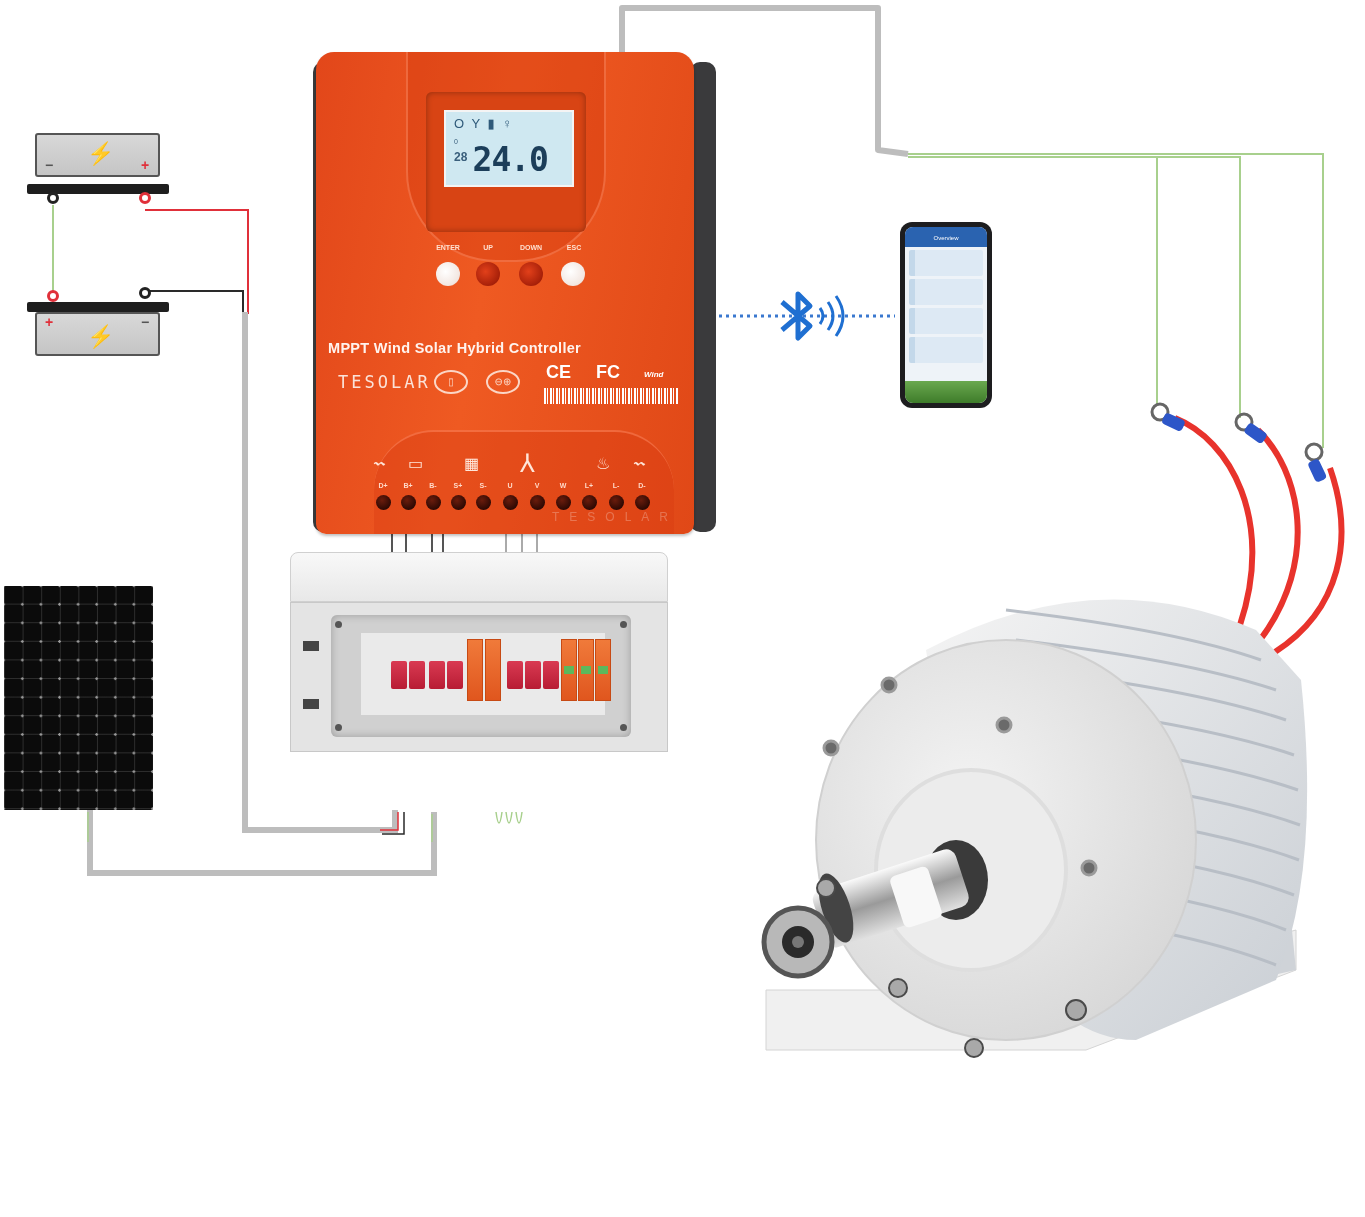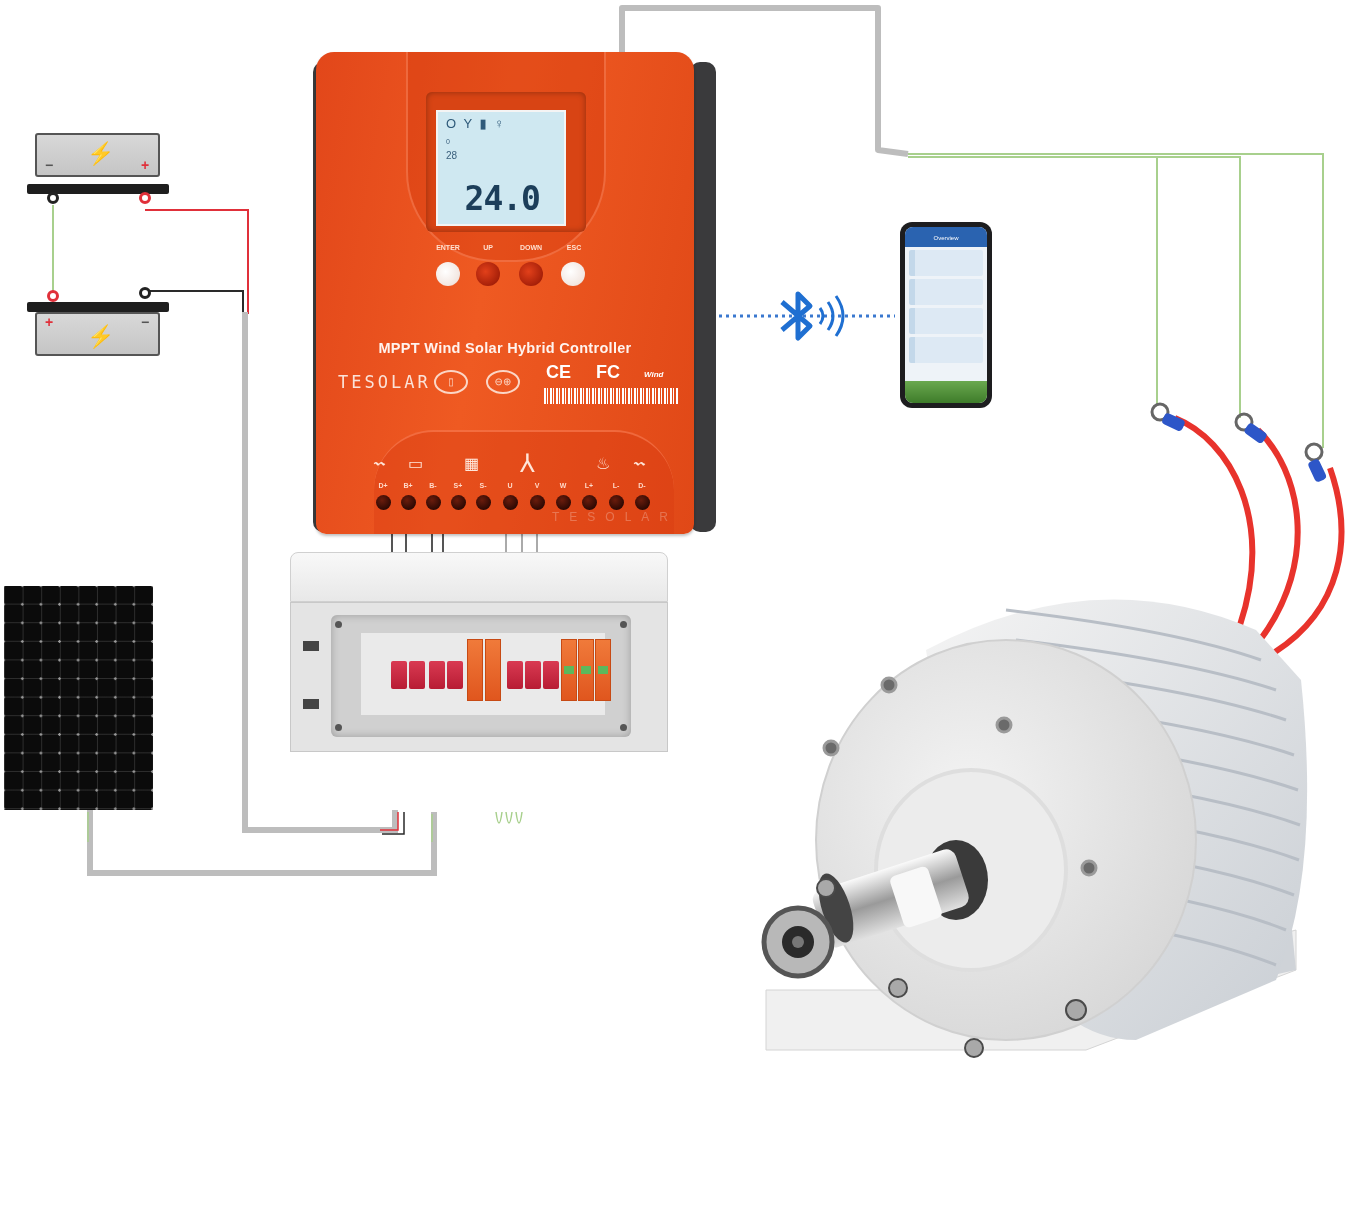--- a/index.html
+++ b/index.html
@@ -14,31 +14,31 @@
   .ctrl-rail { position: absolute; background: #3a3a3c; border-radius: 10px; z-index: 2; }
   .ctrl { position: absolute; left: 316px; top: 52px; width: 378px; height: 482px;
           background: linear-gradient(100deg, #e2471a 0%, #ef5a22 45%, #e04817 100%);
           border-radius: 18px 18px 10px 10px; z-index: 3; overflow: hidden;
           box-shadow: 0 2px 3px rgba(0,0,0,0.25); }
   .ctrl-bezel { position: absolute; left: 90px; top: 0; width: 200px; height: 210px;
                 border: 2px solid rgba(255,150,110,0.45); border-top: none;
                 border-radius: 0 0 90px 90px; background: rgba(210,55,12,0.35); }
   .lcd-frame { position: absolute; left: 110px; top: 40px; width: 160px; height: 140px;
                background: #d84414; border-radius: 6px; box-shadow: inset 0 0 6px rgba(0,0,0,0.35); }
-  .lcd { position: absolute; left: 120px; top: 58px; width: 130px; height: 116px;
+  .lcd { position: absolute; left: 128px; top: 58px; width: 130px; height: 77px;
          background: #cfe8f1; border: 2px solid #f4f4f4; padding-left: 32px; }
   .lcd-icons { position: absolute; left: 8px; top: 4px; font-size: 13px; color: #2f5a7a; letter-spacing: 2px; }
   .lcd-small { position: absolute; font-size: 7px; color: #3a5f7c; }
   .lcd-reading { position: absolute; right: 24px; bottom: 6px; font-family: "DejaVu Sans Mono", monospace;
                  font-size: 33px; font-weight: bold; color: #1c3e5a; letter-spacing: -1px; }
   .btn-label { position: absolute; top: 192px; font-size: 7px; color: #ffe0d0; font-weight: bold; width: 40px; text-align: center; }
   .btn { position: absolute; top: 210px; width: 24px; height: 24px; border-radius: 50%; }
   .btn.light { background: radial-gradient(circle at 40% 40%, #ffffff, #f2e6e0 70%, #c9a89a); }
   .btn.dark { background: radial-gradient(circle at 40% 40%, #e2401a, #a31e08 75%, #6d1405); }
-  .ctrl-title { position: absolute; left: 0; width: 100%; top: 288px; text-align: center;
+  .ctrl-title { position: absolute; left: 12px; width: 100%; top: 288px; text-align: left;
                 font-size: 14.5px; font-weight: bold; color: #fff3ee; letter-spacing: 0.3px; }
   .brand { position: absolute; left: 22px; top: 320px; font-family: "DejaVu Sans Mono", monospace;
            font-size: 17px; color: #fbe2d8; letter-spacing: 3px; }
   .brand-badge { position: absolute; top: 318px; width: 34px; height: 24px; border: 2px solid #fbd6c6; border-radius: 50%;
                  color: #fbd6c6; font-size: 10px; text-align: center; line-height: 20px; }
   .cert { position: absolute; top: 310px; font-weight: bold; color: #ffffff; font-size: 18px; text-align: center; }
   .barcode { position: absolute; left: 228px; top: 336px; width: 134px; height: 16px;
              background: repeating-linear-gradient(90deg, #ffffff 0 2px, transparent 2px 3px, #ffffff 3px 4px, transparent 4px 6px); }
   .term-panel { position: absolute; left: 58px; top: 378px; width: 300px; height: 104px;
                 border-top: 2px solid rgba(255,140,100,0.5); border-radius: 60px 60px 0 0; background: rgba(215,58,16,0.35); }
@@ -174,21 +174,21 @@
 <div class="solar"></div>
 
 <div class="ctrl-rail" style="left:313px; top:62px; width:26px; height:470px;"></div>
 <div class="ctrl-rail" style="left:690px; top:62px; width:26px; height:470px;"></div>
 <div class="ctrl">
   <div class="ctrl-bezel"></div>
   <div class="lcd-frame"></div>
   <div class="lcd">
     <span class="lcd-icons">O Y ▮ ♀</span>
     <span class="lcd-small" style="left:8px; top:26px;">0</span>
-    <span class="lcd-small" style="left:8px; top:38px; font-size:10px;">28</span>
+    <span class="lcd-small" style="left:8px; top:38px; font-size:12px;font-weight:bold;">28</span>
     <span class="lcd-reading">24.0</span>
   </div>
 
   <span class="btn-label" style="left:112px;">ENTER</span>
   <span class="btn-label" style="left:152px;">UP</span>
   <span class="btn-label" style="left:195px;">DOWN</span>
   <span class="btn-label" style="left:238px;">ESC</span>
   <div class="btn light" style="left:120px;"></div>
   <div class="btn dark" style="left:160px;"></div>
   <div class="btn dark" style="left:203px;"></div>

